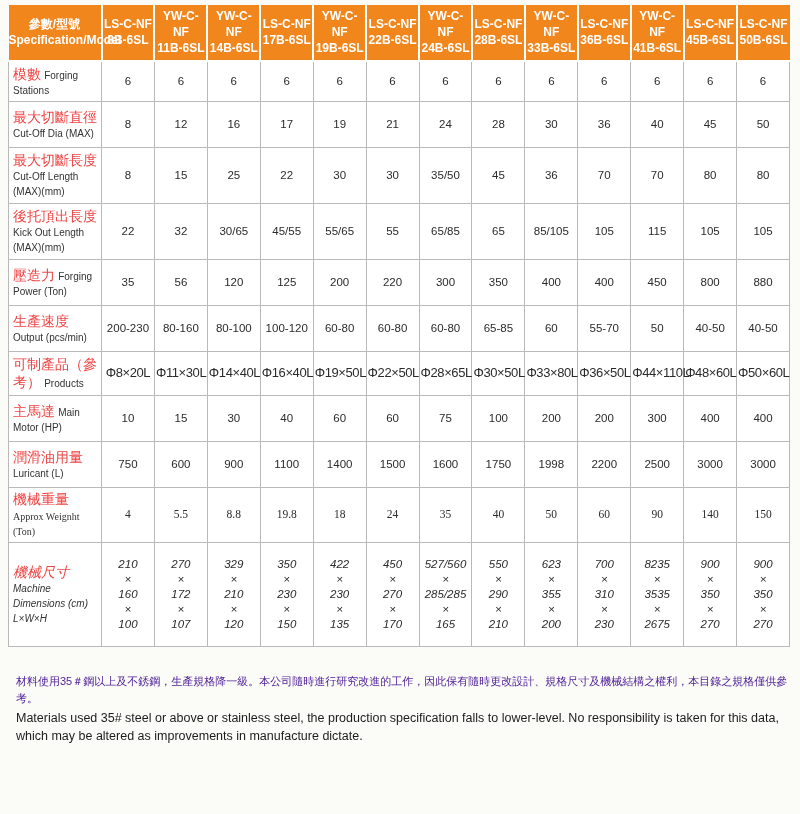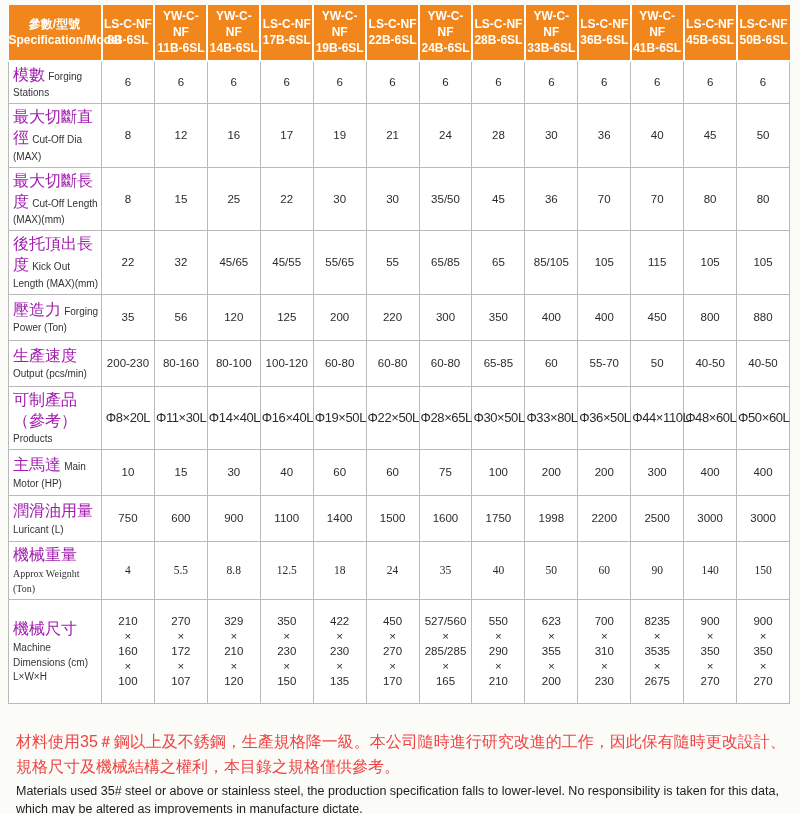--- a/index.html
+++ b/index.html
@@ -37,26 +37,26 @@
     padding:1px;
     white-space:pre-line;
     line-height:1.3;
   }
   tbody tr td:first-child{border-left:1px solid var(--grid);}
   td.label{
     text-align:left;
     padding:3px 2px 3px 4px;
     white-space:normal;
   }
-  .lz{font-size:16px;color:#a21caf;display:inline;}
+  .lz{font-size:14px;color:#ef4444;display:inline;}
   .le{font-size:10px;color:#333;display:inline;}
   tr.small-vals td:not(.label){font-size:13px;letter-spacing:-0.4px;}
   .footer{margin:26px 2px 0 8px;}
   .footer p{margin:0 0 2px 0;}
-  .note-zh{font-size:16px;line-height:1.55;color:#ef4444;}
+  .note-zh{font-size:11px;line-height:1.55;color:#4c1d95;}
   .note-en{font-size:12.5px;line-height:1.45;color:#1c1c1c;}
 </style>
 </head>
 <body>
 
 <div class="page">
   <table>
     <colgroup id="cols">
         <col style="width: 93px;">
         <col>
@@ -179,21 +179,21 @@
           <td>36</td>
           <td>70</td>
           <td>70</td>
           <td>80</td>
           <td>80</td>
         </tr>
         <tr style="height: 56px;">
           <td class="label"><span class="lz">後托頂出長度</span> <span class="le">Kick Out Length (MAX)(mm)</span></td>
           <td>22</td>
           <td>32</td>
-          <td>45/65</td>
+          <td>30/65</td>
           <td>45/55</td>
           <td>55/65</td>
           <td>55</td>
           <td>65/85</td>
           <td>65</td>
           <td>85/105</td>
           <td>105</td>
           <td>115</td>
           <td>105</td>
           <td>105</td>
@@ -276,32 +276,32 @@
           <td>2200</td>
           <td>2500</td>
           <td>3000</td>
           <td>3000</td>
         </tr>
         <tr style="height: 46px; font-family: Liberation Serif, serif;">
           <td class="label"><span class="lz">機械重量</span> <span class="le">Approx Weignht (Ton)</span></td>
           <td>4</td>
           <td>5.5</td>
           <td>8.8</td>
-          <td>12.5</td>
+          <td>19.8</td>
           <td>18</td>
           <td>24</td>
           <td>35</td>
           <td>40</td>
           <td>50</td>
           <td>60</td>
           <td>90</td>
           <td>140</td>
           <td>150</td>
         </tr>
-        <tr style="height: 104px;">
+        <tr style="height: 104px; font-style: italic;">
           <td class="label"><span class="lz">機械尺寸</span> <span class="le">Machine Dimensions (cm) L×W×H</span></td>
           <td>210
 ×
 160
 ×
 100</td>
           <td>270
 ×
 172
 ×

